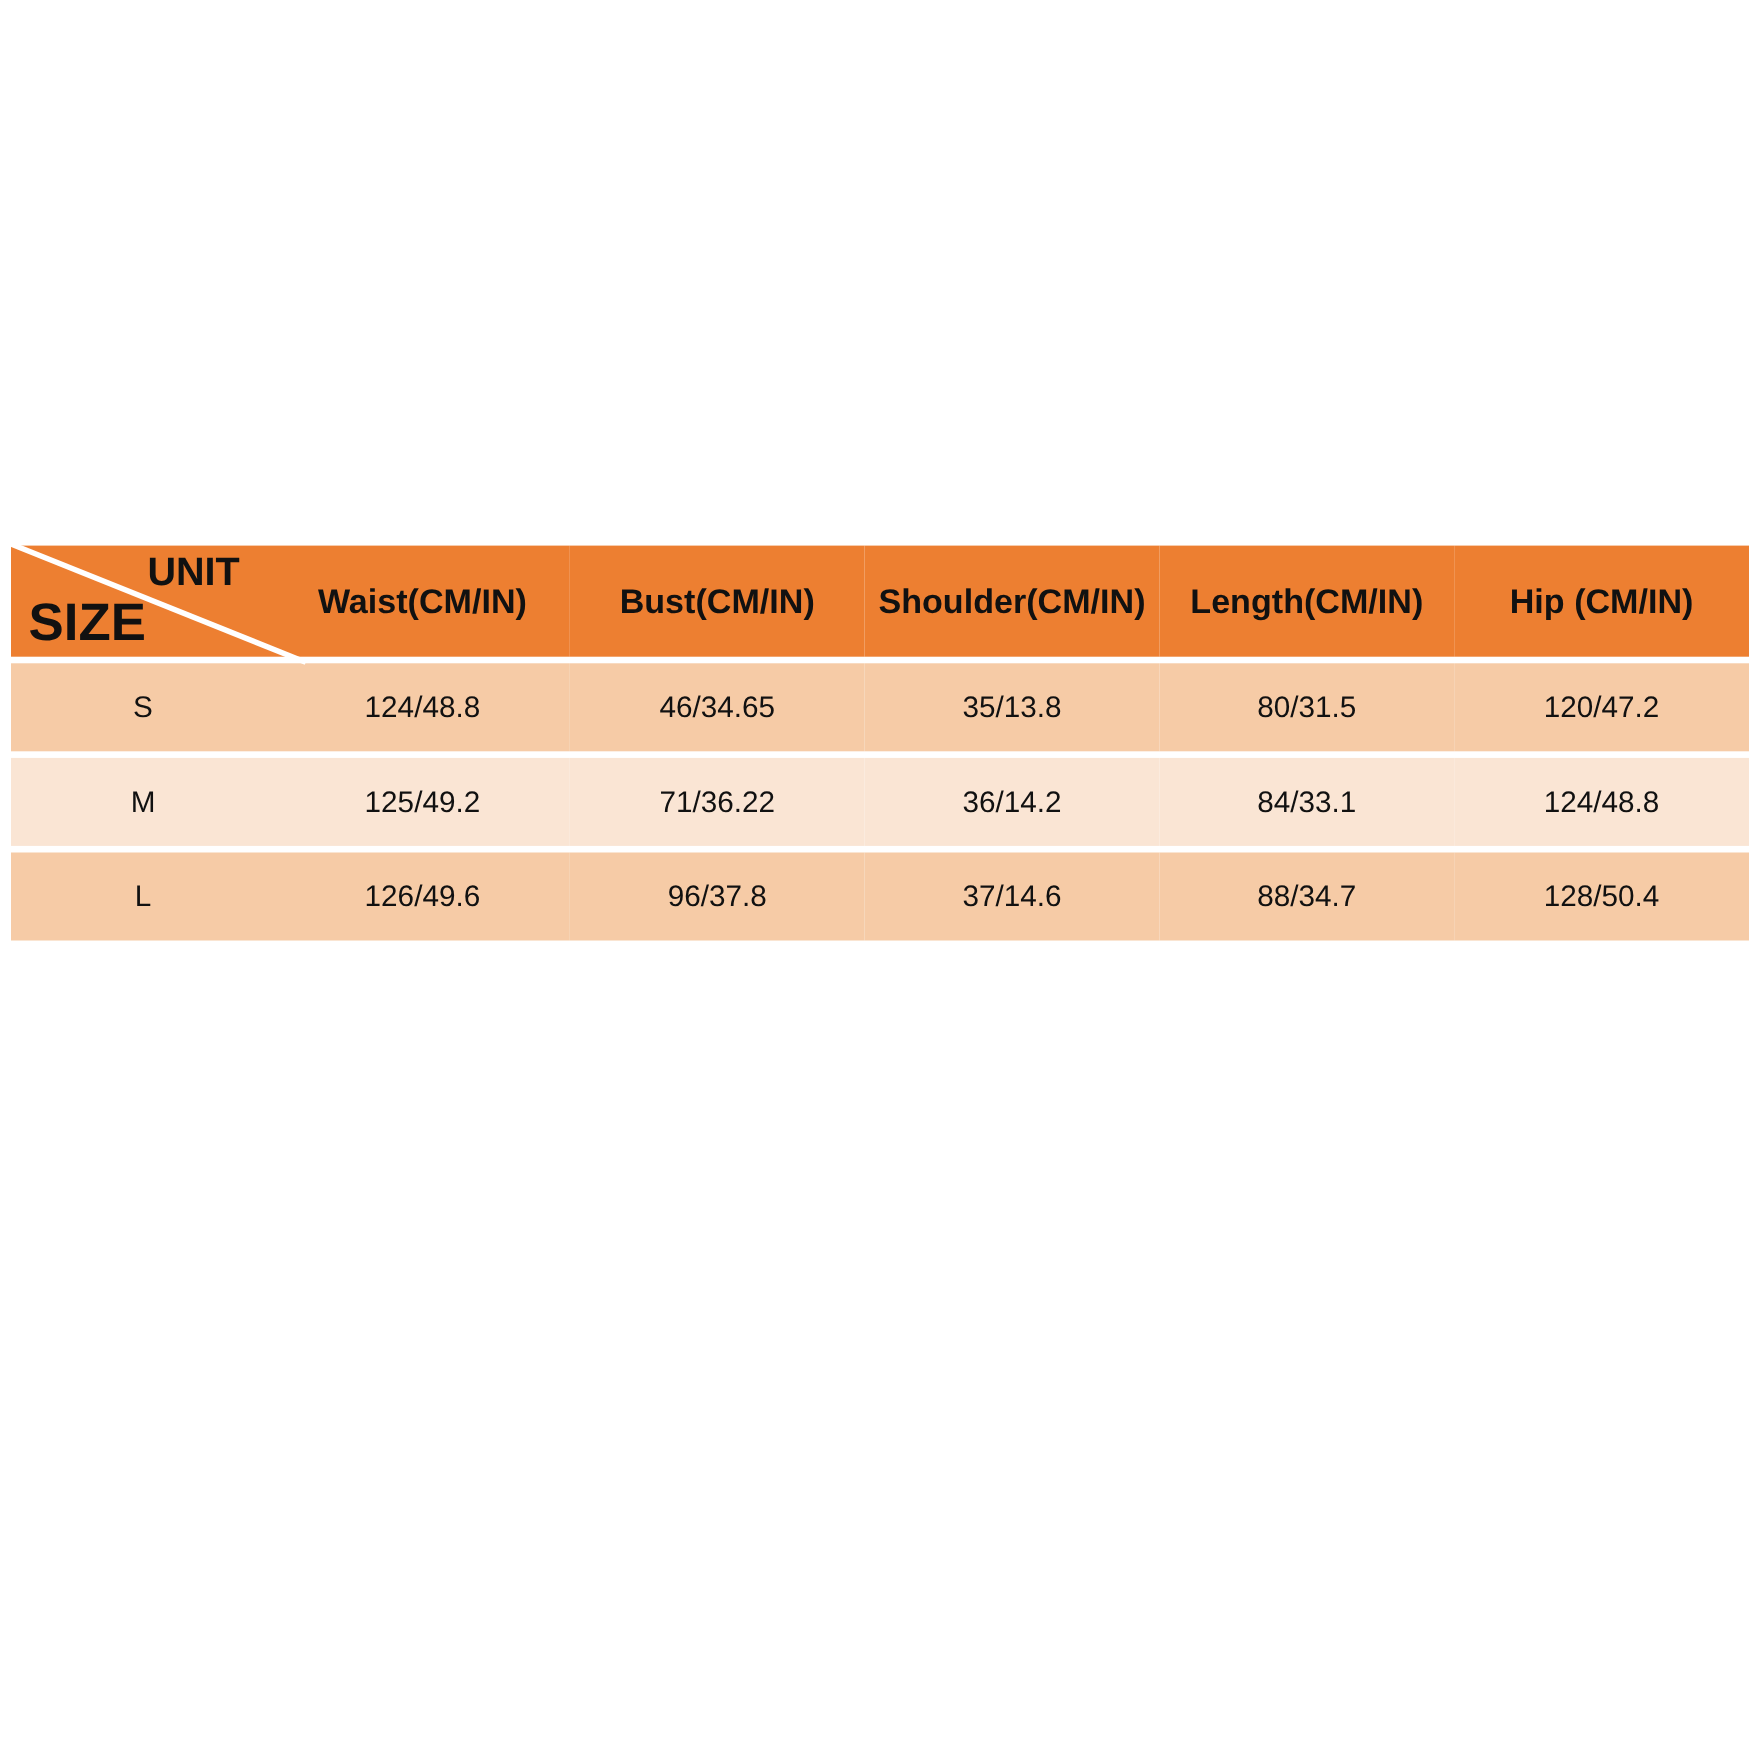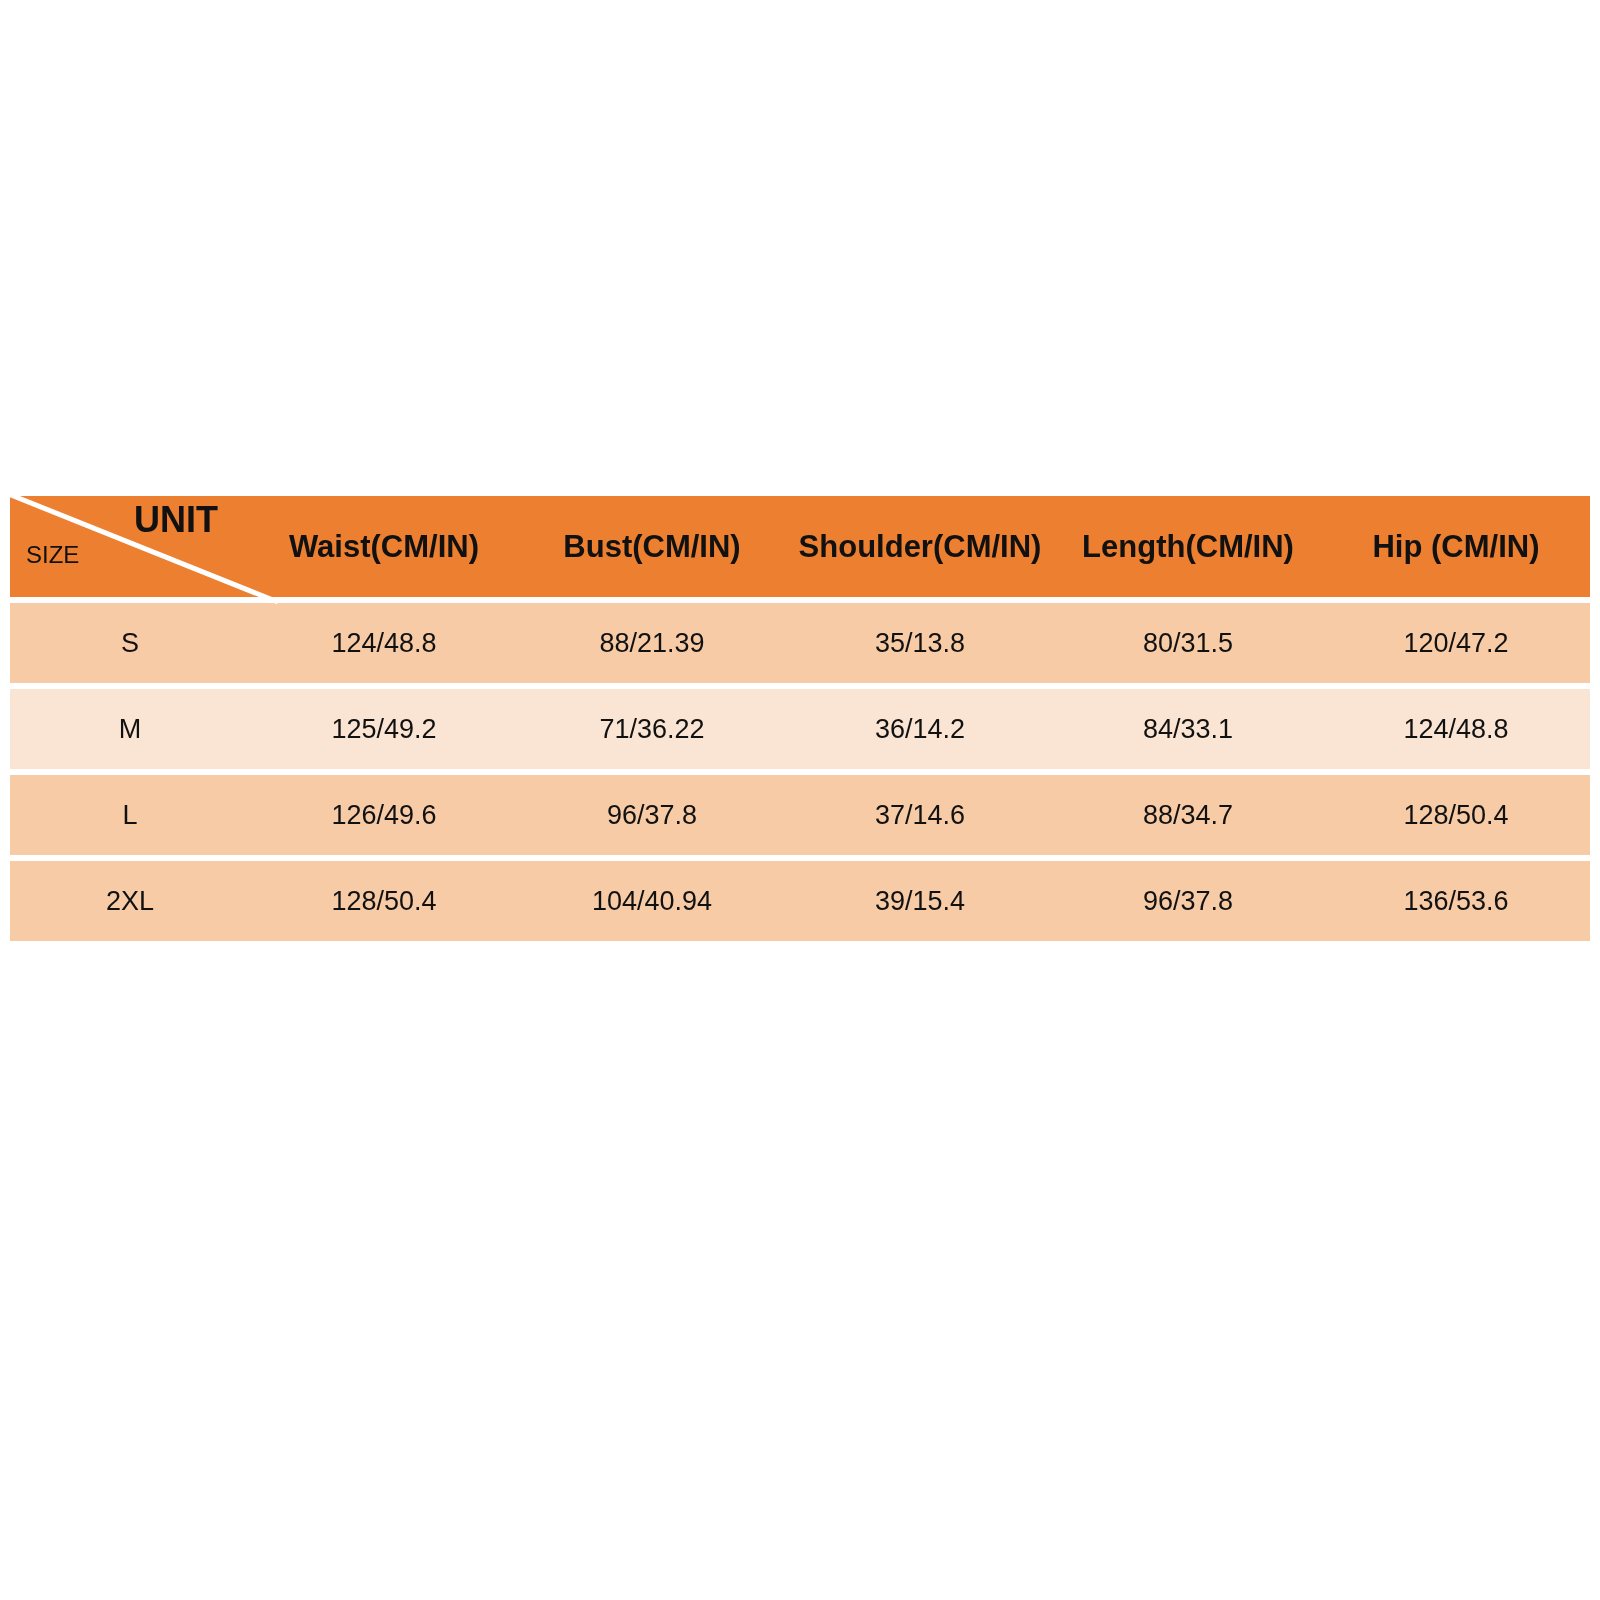--- a/index.html
+++ b/index.html
@@ -55,22 +55,22 @@
     top: 6px;
     font-size: 36px;
     font-weight: bold;
     line-height: 1;
     color: #111111;
   }
   .corner-size {
     position: absolute;
     left: 16px;
     top: 47px;
-    font-size: 24px;
-    font-weight: normal;
+    font-size: 48px;
+    font-weight: bold;
     line-height: 1;
     color: #111111;
   }
   tbody tr td {
     height: 80px;
     font-size: 27px;
     font-weight: normal;
   }
   tbody tr.row-dark td  { background: #F6CBA6; }
   tbody tr.row-light td { background: #FAE5D4; }
@@ -101,44 +101,36 @@
         <th>Bust(CM/IN)</th>
         <th>Shoulder(CM/IN)</th>
         <th>Length(CM/IN)</th>
         <th>Hip (CM/IN)</th>
       </tr>
     </thead>
     <tbody>
         <tr class="row-dark">
           <td>S</td>
           <td>124/48.8</td>
-          <td>88/21.39</td>
+          <td>46/34.65</td>
           <td>35/13.8</td>
           <td>80/31.5</td>
           <td>120/47.2</td>
         </tr>
         <tr class="row-light">
           <td>M</td>
           <td>125/49.2</td>
           <td>71/36.22</td>
           <td>36/14.2</td>
           <td>84/33.1</td>
           <td>124/48.8</td>
         </tr>
         <tr class="row-dark">
           <td>L</td>
           <td>126/49.6</td>
           <td>96/37.8</td>
           <td>37/14.6</td>
           <td>88/34.7</td>
           <td>128/50.4</td>
         </tr>
-        <tr class="row-dark">
-          <td>2XL</td>
-          <td>128/50.4</td>
-          <td>104/40.94</td>
-          <td>39/15.4</td>
-          <td>96/37.8</td>
-          <td>136/53.6</td>
-        </tr>
       </tbody>
   </table>
 </div>
 
 </body></html>

